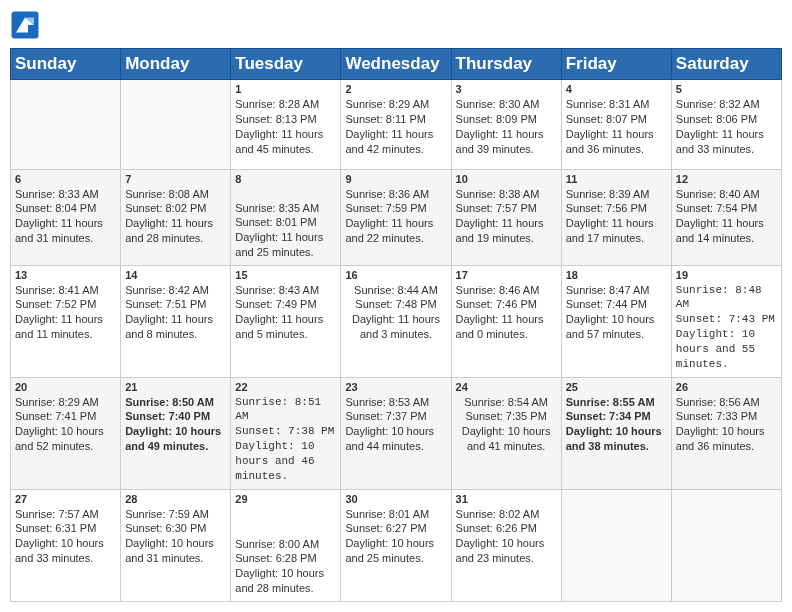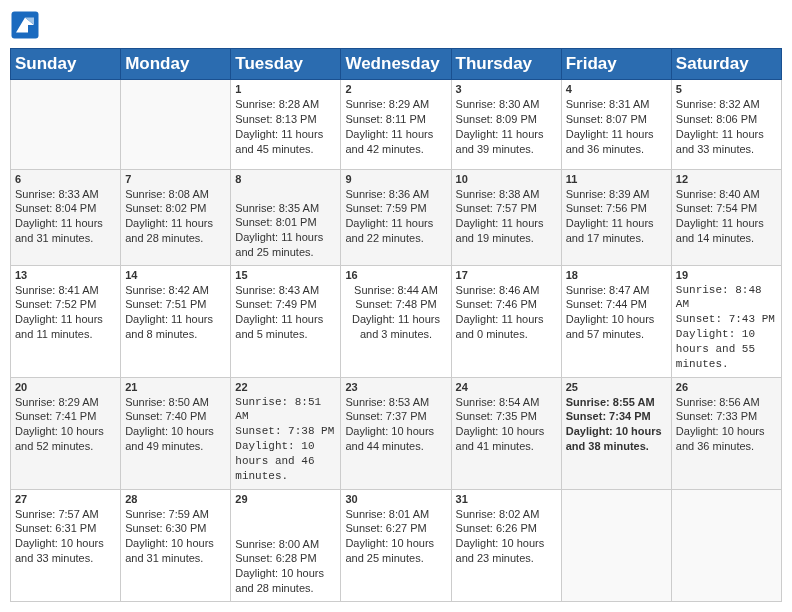--- a/index.html
+++ b/index.html
@@ -259,39 +259,39 @@
         </tr>
         <tr>
           <td>
             <div class="day-number">20</div>
             <div class="cell-content" style="white-space: pre-line;">Sunrise: 8:29 AM
 Sunset: 7:41 PM
 Daylight: 10 hours and 52 minutes.</div>
           </td>
           <td>
             <div class="day-number">21</div>
-            <div class="cell-content" style="white-space: pre-line;">Sunrise: 8:50 AM
+            <div class="cell-content" style="white-space: pre-line; font-weight: bold;">Sunrise: 8:50 AM
 Sunset: 7:40 PM
 Daylight: 10 hours and 49 minutes.</div>
           </td>
           <td>
             <div class="day-number">22</div>
             <div class="cell-content" style="white-space: pre-line; font-family: Liberation Mono, monospace;">Sunrise: 8:51 AM
 Sunset: 7:38 PM
 Daylight: 10 hours and 46 minutes.</div>
           </td>
           <td>
             <div class="day-number">23</div>
             <div class="cell-content" style="white-space: pre-line;">Sunrise: 8:53 AM
 Sunset: 7:37 PM
 Daylight: 10 hours and 44 minutes.</div>
           </td>
           <td>
             <div class="day-number">24</div>
-            <div class="cell-content" style="white-space: pre-line;">Sunrise: 8:54 AM
+            <div class="cell-content" style="white-space: pre-line; text-align: center;">Sunrise: 8:54 AM
 Sunset: 7:35 PM
 Daylight: 10 hours and 41 minutes.</div>
           </td>
           <td>
             <div class="day-number">25</div>
             <div class="cell-content" style="white-space: pre-line; font-weight: bold;">Sunrise: 8:55 AM
 Sunset: 7:34 PM
 Daylight: 10 hours and 38 minutes.</div>
           </td>
           <td>

